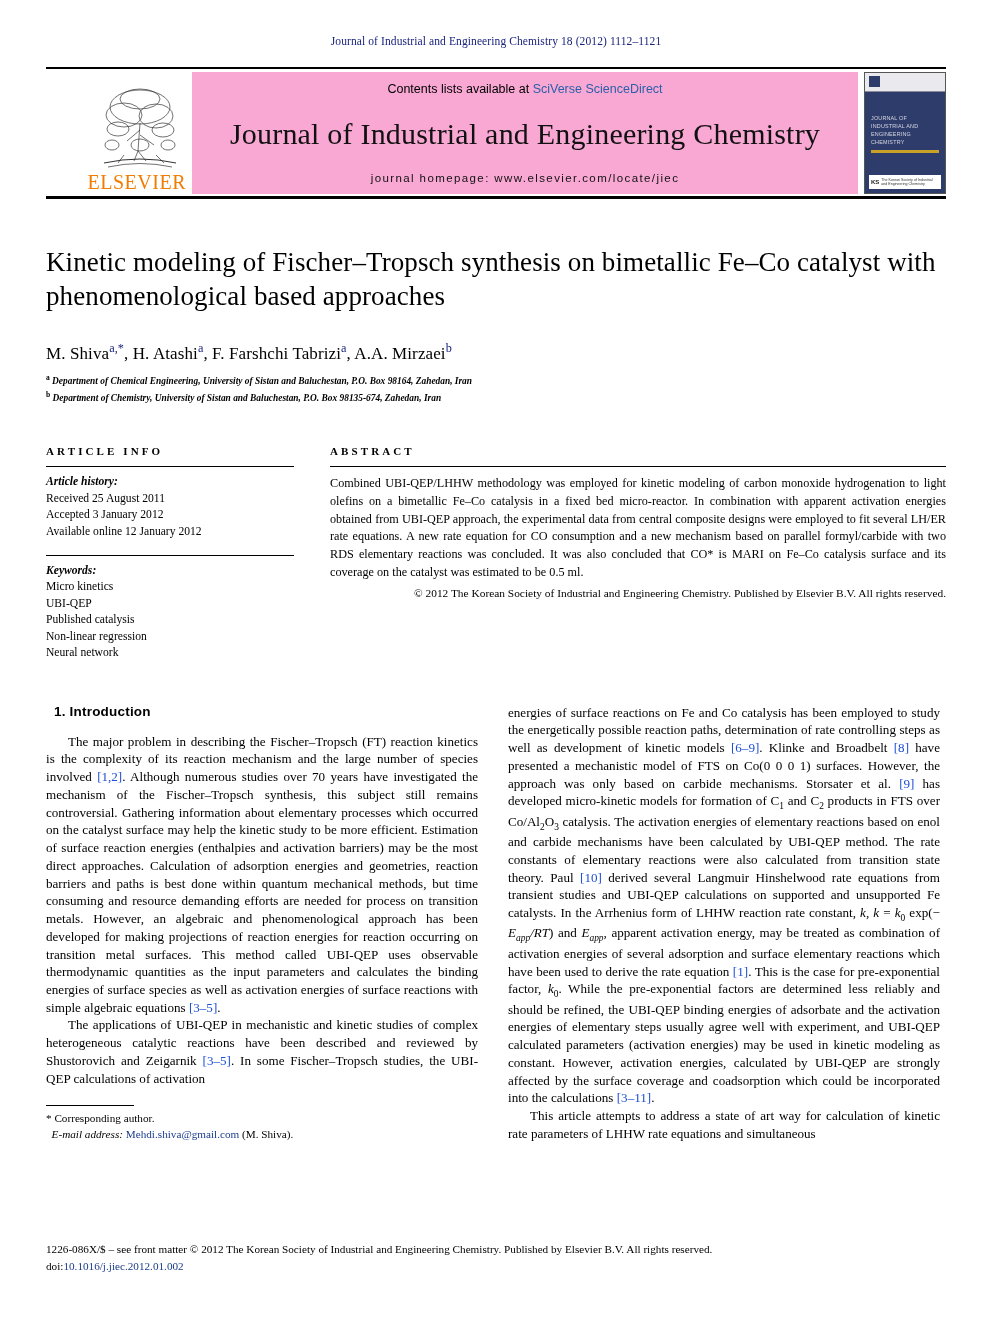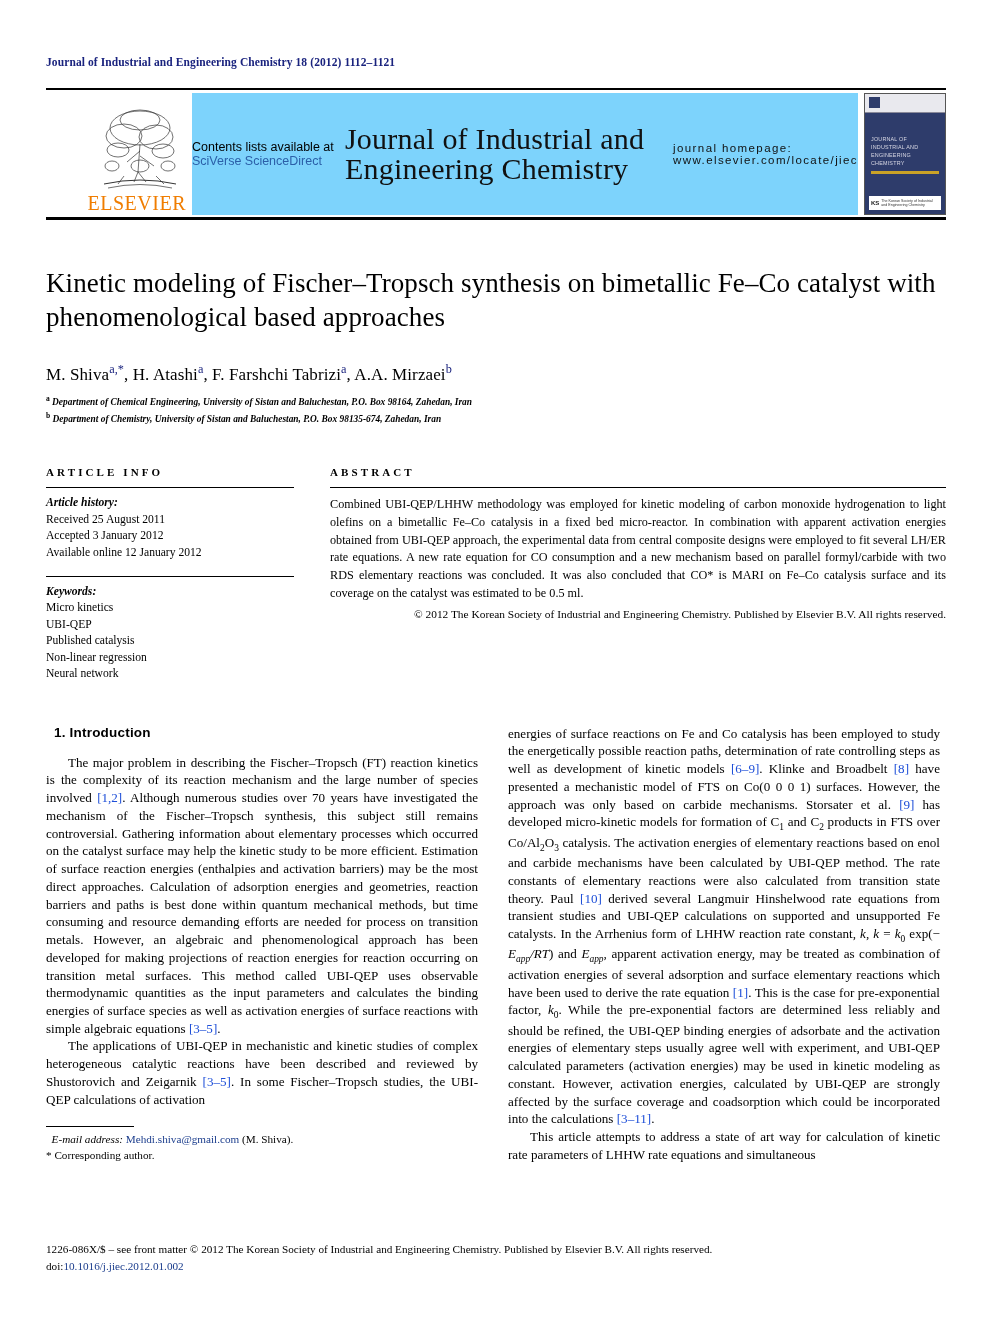--- a/index.html
+++ b/index.html
@@ -18,24 +18,25 @@
   .page {
     width: 992px;
     height: 1323px;
     position: relative;
     box-sizing: border-box;
     padding: 0 46px;
   }
 
   
   .running-head {
+    text-align: center;
     color: #1a237e;
     font-size: 11.5px;
-    font-weight: bold;
-    padding-top: 56px;
+    font-weight: normal;
+    padding-top: 35px;
     letter-spacing: 0.1px;
   }
 
   
   .masthead {
     margin-top: 20px;
     display: flex;
     align-items: stretch;
     height: 122px;
     border-top: 2px solid #000;
@@ -55,25 +56,25 @@
     font-family: "Liberation Serif", serif;
     font-size: 20px;
     letter-spacing: 0.5px;
     color: #F07D00;
     font-weight: normal;
     line-height: 1;
     margin-top: 1px;
   }
   .contents-box {
     flex: 1 1 auto;
-    background: #7dd3fc;
+    background: #f9a8d4;
     margin-left: 6px;
     margin-right: 6px;
     display: flex;
-    flex-direction: row;
+    flex-direction: column;
     justify-content: space-between;
     align-items: center;
     padding: 10px 0 10px 0;
   }
   .contents-line {
     font-family: "Liberation Sans", sans-serif;
     font-size: 12.5px;
     color: #000;
   }
   .contents-line .sd-link { color: #2b5fa8; }
@@ -328,22 +329,22 @@
 
   <div class="body-cols">
 
     <div class="bcol">
       <h2 class="section-title">1. Introduction</h2>
       <p class="para">The major problem in describing the Fischer–Tropsch (FT) reaction kinetics is the complexity of its reaction mechanism and the large number of species involved <span class="cite">[1,2]</span>. Although numerous studies over 70 years have investigated the mechanism of the Fischer–Tropsch synthesis, this subject still remains controversial. Gathering information about elementary processes which occurred on the catalyst surface may help the kinetic study to be more efficient. Estimation of surface reaction energies (enthalpies and activation barriers) may be the most direct approaches. Calculation of adsorption energies and geometries, reaction barriers and paths is best done within quantum mechanical methods, but time consuming and resource demanding efforts are needed for process on transition metals. However, an algebraic and phenomenological approach has been developed for making projections of reaction energies for reaction occurring on transition metal surfaces. This method called UBI-QEP uses observable thermodynamic quantities as the input parameters and calculates the binding energies of surface species as well as activation energies of surface reactions with simple algebraic equations <span class="cite">[3–5]</span>.</p>
       <p class="para">The applications of UBI-QEP in mechanistic and kinetic studies of complex heterogeneous catalytic reactions have been described and reviewed by Shustorovich and Zeigarnik <span class="cite">[3–5]</span>. In some Fischer–Tropsch studies, the UBI-QEP calculations of activation</p>
 
       <div class="footnote">
         <div class="footnote-rule"></div>
+        <div class="footnote-text">* Corresponding author.</div>
         <div class="footnote-text">&nbsp;&nbsp;<span class="em">E-mail address:</span> <span class="mail-link">Mehdi.shiva@gmail.com</span> <span>(M. Shiva).</span></div>
-        <div class="footnote-text">* Corresponding author.</div>
       </div>
     </div>
 
     <div class="bcol">
       <p class="para" style="text-indent:0">energies of surface reactions on Fe and Co catalysis has been employed to study the energetically possible reaction paths, determination of rate controlling steps as well as development of kinetic models <span class="cite">[6–9]</span>. Klinke and Broadbelt <span class="cite">[8]</span> have presented a mechanistic model of FTS on Co(0 0 0 1) surfaces. However, the approach was only based on carbide mechanisms. Storsater et al. <span class="cite">[9]</span> has developed micro-kinetic models for formation of C<sub>1</sub> and C<sub>2</sub> products in FTS over Co/Al<sub>2</sub>O<sub>3</sub> catalysis. The activation energies of elementary reactions based on enol and carbide mechanisms have been calculated by UBI-QEP method. The rate constants of elementary reactions were also calculated from transition state theory. Paul <span class="cite">[10]</span> derived several Langmuir Hinshelwood rate equations from transient studies and UBI-QEP calculations on supported and unsupported Fe catalysts. In the Arrhenius form of LHHW reaction rate constant, <i class="math">k</i>, <i class="math">k</i> = <i class="math">k</i><sub>0</sub> exp(− <i class="math">E<sub>app</sub>/RT</i>) and <i class="math">E<sub>app</sub></i>, apparent activation energy, may be treated as combination of activation energies of several adsorption and surface elementary reactions which have been used to derive the rate equation <span class="cite">[1]</span>. This is the case for pre-exponential factor, <i class="math">k</i><sub>0</sub>. While the pre-exponential factors are determined less reliably and should be refined, the UBI-QEP binding energies of adsorbate and the activation energies of elementary steps usually agree well with experiment, and UBI-QEP calculated parameters (activation energies) may be used in kinetic modeling as constant. However, activation energies, calculated by UBI-QEP are strongly affected by the surface coverage and coadsorption which could be incorporated into the calculations <span class="cite">[3–11]</span>.</p>
       <p class="para">This article attempts to address a state of art way for calculation of kinetic rate parameters of LHHW rate equations and simultaneous</p>
     </div>
   </div>
 
   <div class="page-footer">

